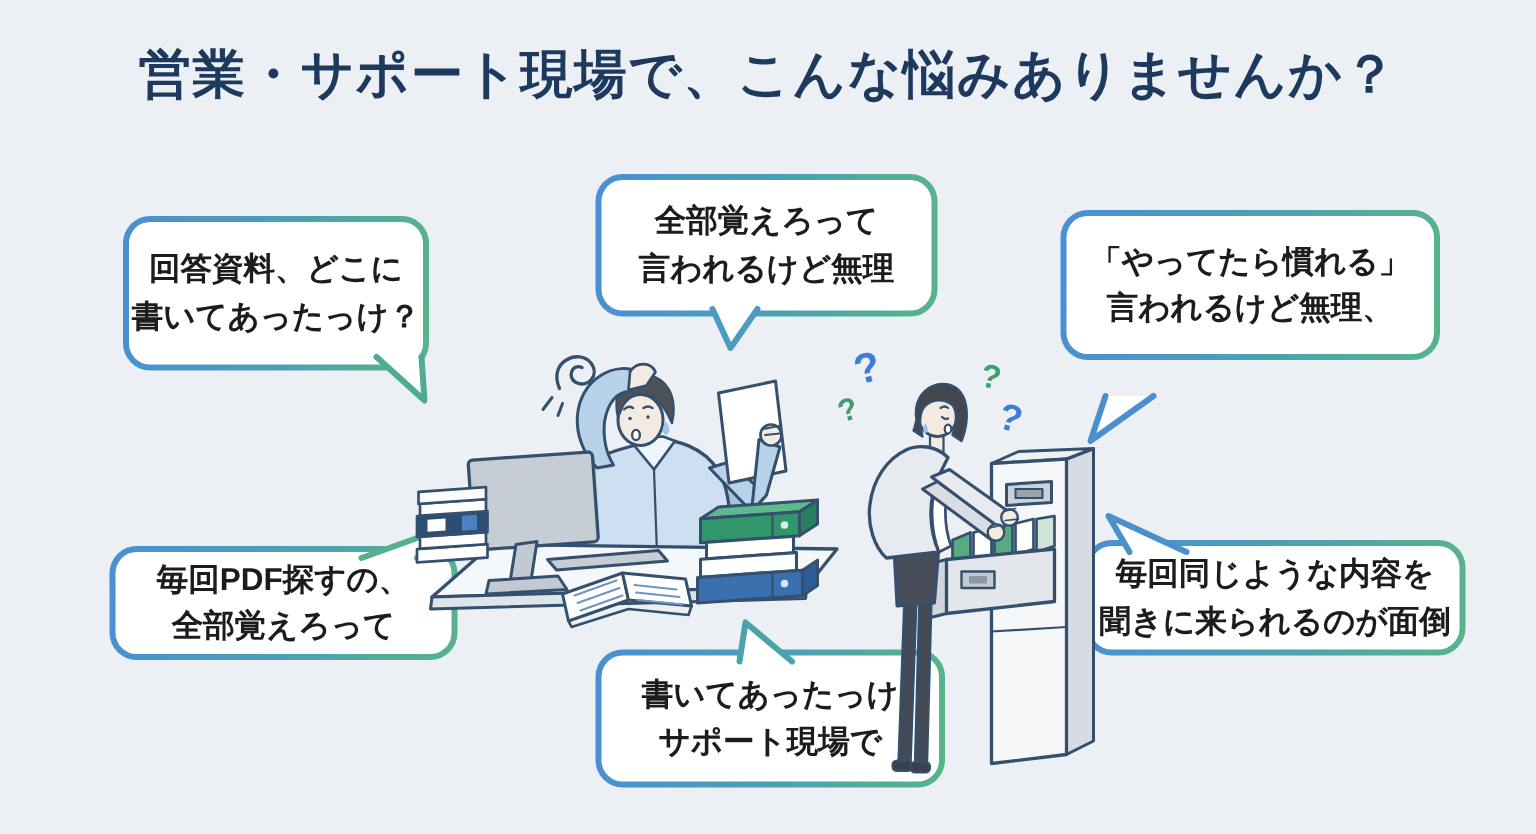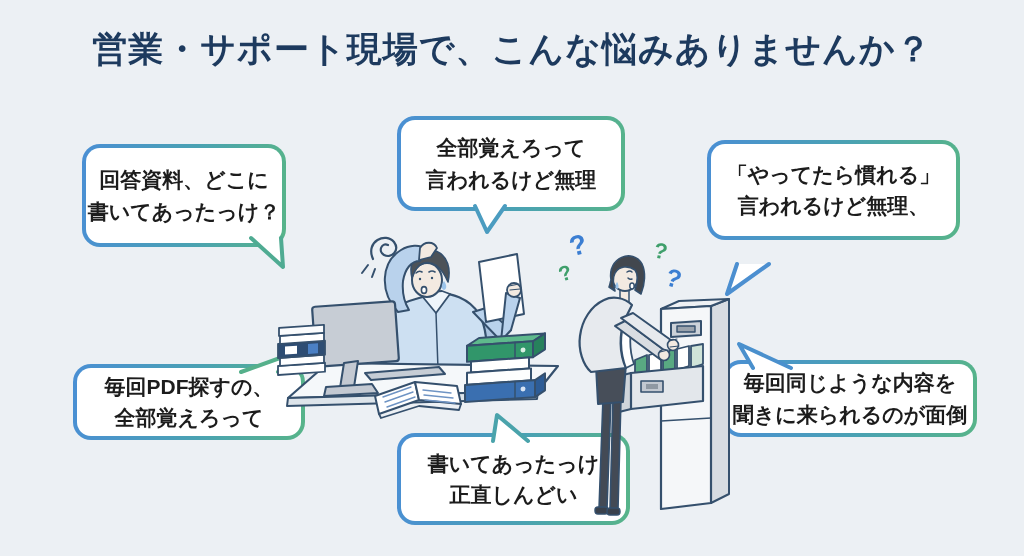--- a/index.html
+++ b/index.html
@@ -59,21 +59,21 @@
       <div class="bline">全部覚えろって</div>
     </div>
     <svg class="tail" style="left:160px;top:-18px" width="70" height="32">
       <path d="M8 26 L58 8 L45 26" fill="#fff" stroke="#55b08b" stroke-width="4" stroke-linecap="round" stroke-linejoin="round"></path>
     </svg>
   </div>
 
   <div class="bubble" style="left:397px;top:433px;width:233px;height:92px">
     <div class="bubble-body">
       <div class="bline">書いてあったっけ</div>
-      <div class="bline">正直しんどい</div>
+      <div class="bline">サポート現場で</div>
     </div>
     <svg class="tail" style="left:88px;top:-26px" width="60" height="40">
       <path d="M43 34 L12 8 L8 34" fill="#fff" stroke="#4aa3ab" stroke-width="4" stroke-linecap="round" stroke-linejoin="round"></path>
     </svg>
   </div>
 
   <div class="bubble" style="left:723px;top:360px;width:254px;height:77px">
     <div class="bubble-body">
       <div class="bline">毎回同じような内容を</div>
       <div class="bline">聞きに来られるのが面倒</div>

